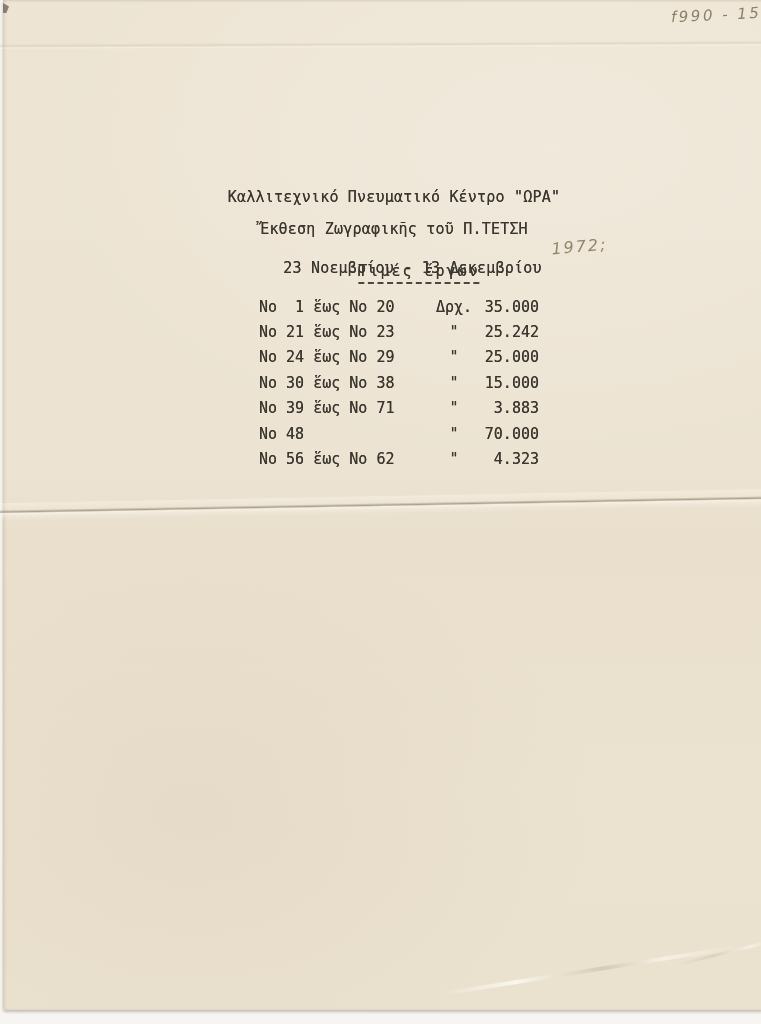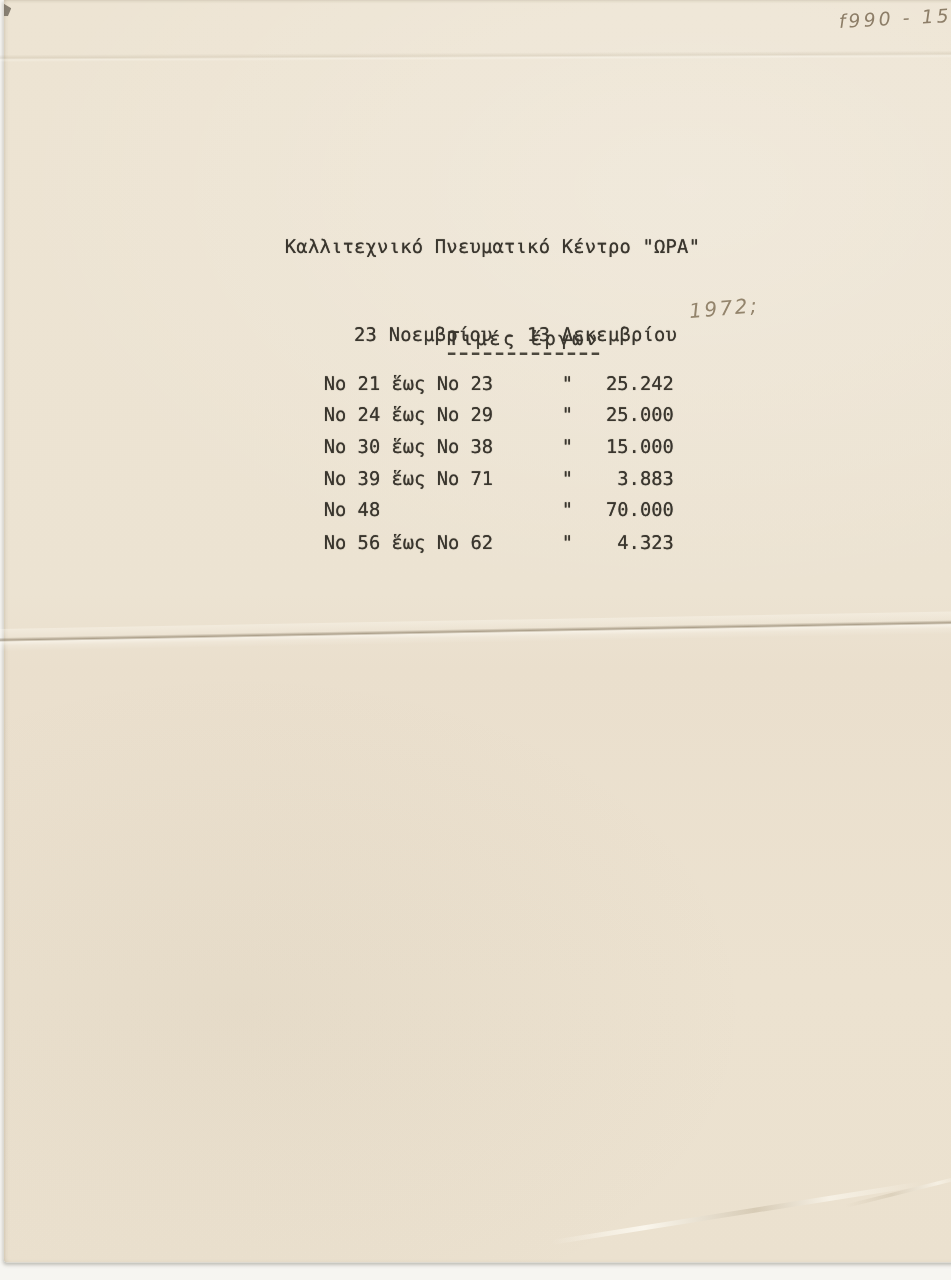--- a/index.html
+++ b/index.html
@@ -167,30 +167,36 @@
 
   <div class="fold-top"></div>
   <div class="fold-mid"></div>
   <div class="crease-br"></div>
   <div class="crease-br2"></div>
 
   <div class="catalog-note">f990 - 15</div>
 
   <div class="typed title-line doc-title">Καλλιτεχνικό Πνευματικό Κέντρο "ΩΡΑ"</div>
 
+  <div class="typed title-line doc-subtitle">Ἔκθεση Ζωγραφικῆς τοῦ Π.ΤΕΤΣΗ</div>
 
   <div class="typed title-line doc-dates">
     <span>23 Νοεμβρίου - 13 Δεκεμβρίου</span>
     <span class="year-note">1972;</span>
   </div>
 
   <div class="typed section-heading">Τιμές ἔργων</div>
 
   <div class="price-table">
     <div class="price-row">
+      <span class="typed cell-range">No  1 ἕως No 20</span>
+      <span class="typed cell-currency">Δρχ.</span>
+      <span class="typed cell-price">35.000</span>
+    </div>
+    <div class="price-row">
       <span class="typed cell-range">No 21 ἕως No 23</span>
       <span class="typed cell-currency">"</span>
       <span class="typed cell-price">25.242</span>
     </div>
     <div class="price-row">
       <span class="typed cell-range">No 24 ἕως No 29</span>
       <span class="typed cell-currency">"</span>
       <span class="typed cell-price">25.000</span>
     </div>
     <div class="price-row">

